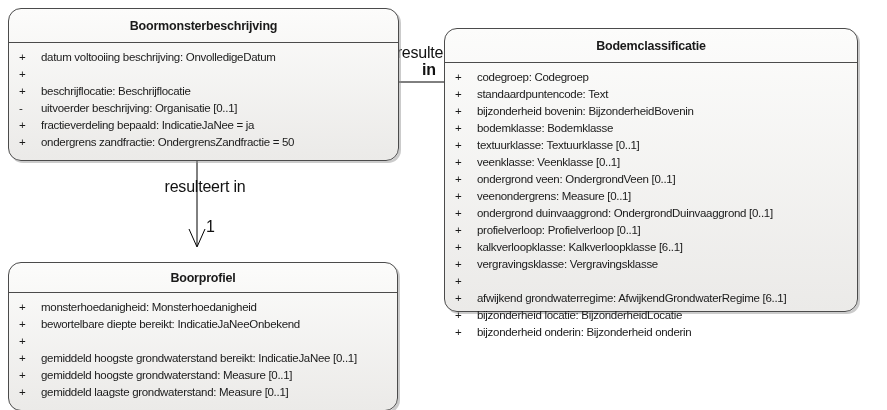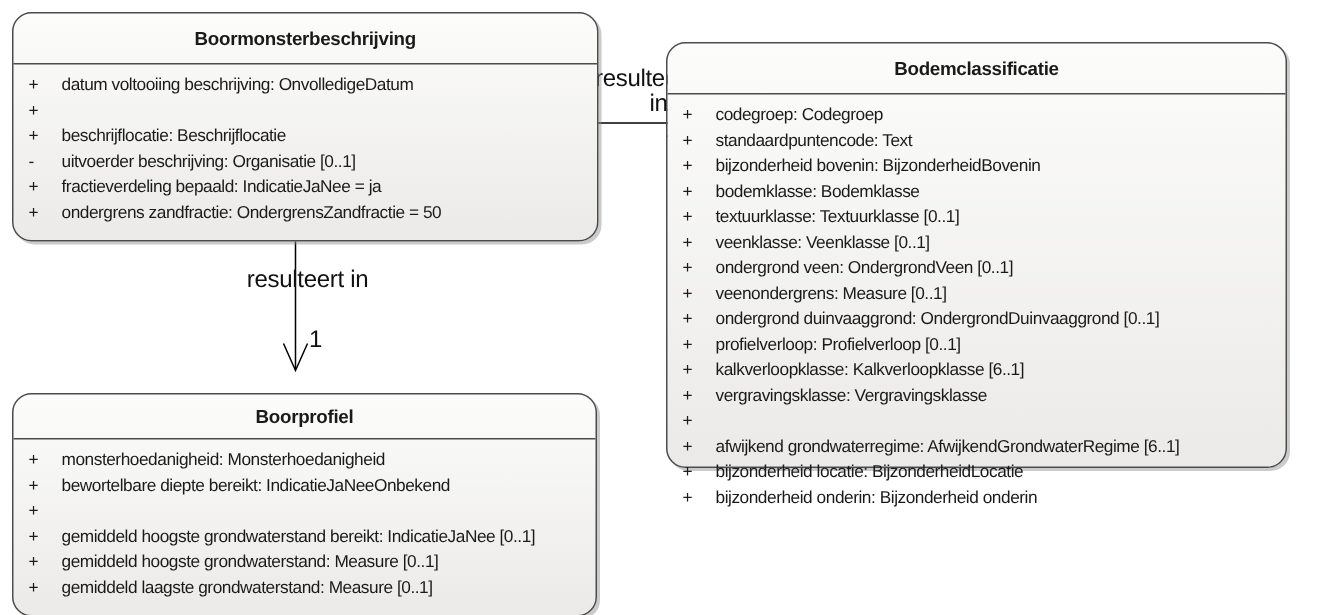--- a/index.html
+++ b/index.html
@@ -80,21 +80,21 @@
       <line x1="399" y1="82" x2="462" y2="82"></line>
       <polyline points="445,73 463,82 445,91"></polyline>
     </g>
     <g>
       <line x1="197" y1="161" x2="197" y2="246"></line>
       <polyline points="189,229 197,247 205,229"></polyline>
     </g>
   </svg>
 
   <div class="conn-label centered" style="left:429px; top:45px;">resulteert</div>
-  <div class="conn-label centered" style="left:439px; top:62px;">in</div>
+  <div class="conn-label centered" style="left:429px; top:62px;font-weight:bold;">in</div>
   <div class="conn-label" style="left:451px; top:89px;">1</div>
 
   <div class="conn-label centered" style="left:205px; top:179px;">resulteert in</div>
   <div class="conn-label" style="left:206px; top:219px;">1</div>
 
   <div class="uml-class" style="left:8px; top:8px; width:391px; height:153px; --th:34px;">
     <div class="uml-title">Boormonsterbeschrijving</div>
     <div class="uml-attrs">
         <div class="attr-row">
         <span class="attr-vis">+</span>

